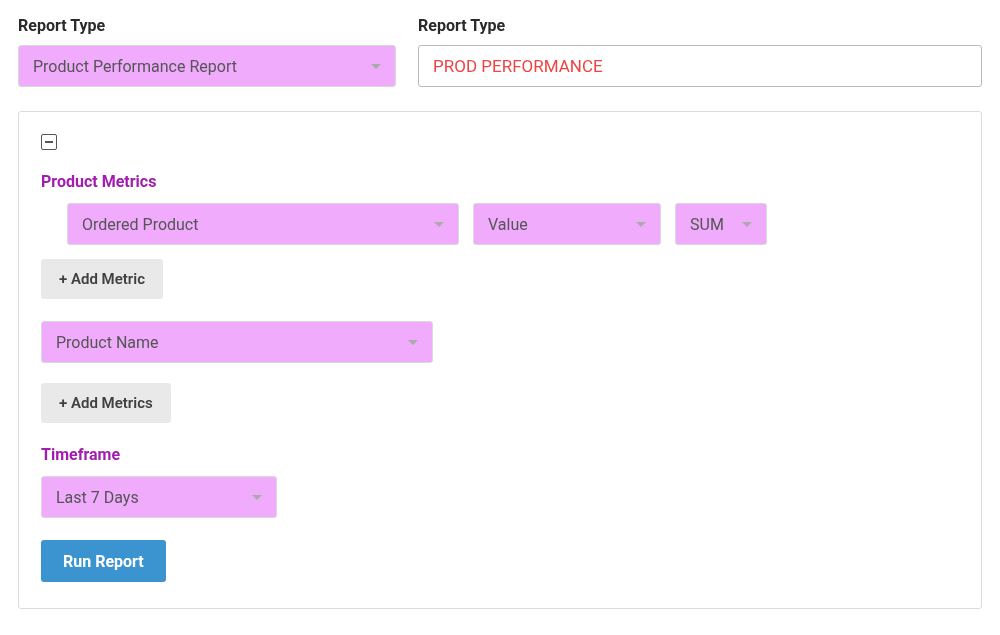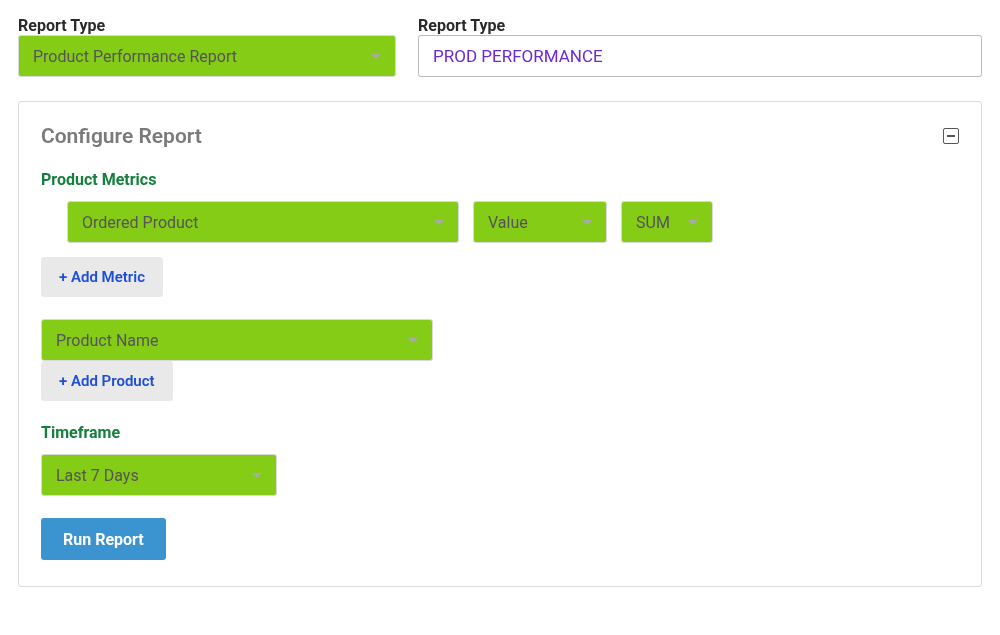--- a/index.html
+++ b/index.html
@@ -26,27 +26,28 @@
     .field-group.report-type {
       width: 378px;
     }
     .field-group.report-name {
       flex: 1;
     }
     .field-label {
       font-size: 16px;
       font-weight: 700;
       color: #2a2a2a;
+      margin-bottom: 10px;
     }
     .select-box {
       position: relative;
       display: flex;
       align-items: center;
       justify-content: space-between;
-      background: #84cc16;
+      background: #f0abfc;
       border: 1px solid #d9d9d9;
       border-radius: 3px;
       height: 42px;
       padding: 0 14px;
       font-size: 16px;
       color: #555;
       cursor: pointer;
     }
     .select-box .sel-text {
       color: #555;
@@ -57,21 +58,21 @@
       border-left: 5px solid transparent;
       border-right: 5px solid transparent;
       border-top: 5px solid #aaa;
     }
     .text-input {
       height: 42px;
       border: 1px solid #b9b9b9;
       border-radius: 3px;
       padding: 0 14px;
       font-size: 17px;
-      color: #6d28d9;
+      color: #ef4444;
       background: #fff;
       outline: none;
       font-family: inherit;
     }
     .panel {
       border: 1px solid #dcdcdc;
       border-radius: 3px;
       padding: 22px 22px 26px 22px;
     }
     .panel-header {
@@ -99,57 +100,57 @@
       width: 8px;
       height: 1.5px;
       background: #555;
     }
     .section {
       margin-bottom: 22px;
     }
     .section-label {
       font-size: 16px;
       font-weight: 700;
-      color: #15803d;
+      color: #a21caf;
       margin-bottom: 12px;
     }
     .metrics-row {
       display: flex;
       gap: 14px;
       margin-bottom: 14px;
       padding-left: 26px;
     }
     .select-ordered {
       width: 392px;
     }
     .select-value {
-      width: 134px;
+      width: 188px;
     }
     .select-agg {
       width: 92px;
     }
     .select-groupby {
       width: 392px;
-      margin-bottom: 0;
+      margin-bottom: 20px;
     }
     .select-timeframe {
       width: 236px;
       gap: 20px;
     }
     .btn-secondary {
       display: inline-flex;
       align-items: center;
       background: #e9e9e9;
       border: none;
       border-radius: 3px;
       height: 40px;
       padding: 4px 18px;
       font-size: 15px;
       font-weight: 600;
-      color: #1d4ed8;
+      color: #404040;
       cursor: pointer;
       font-family: inherit;
     }
     .btn-primary {
       display: inline-flex;
       align-items: center;
       background: #3b93cf;
       border: none;
       border-radius: 3px;
       height: 42px;
@@ -173,21 +174,20 @@
     </div>
   </div>
   <div class="field-group report-name">
     <label class="field-label">Report Type</label>
     <input type="text" class="text-input" value="PROD PERFORMANCE" style="">
   </div>
 </div>
 
 <div class="panel">
   <div class="panel-header">
-    <div class="panel-title">Configure Report</div>
     <div class="collapse-icon">
       <div class="minus"></div>
     </div>
   </div>
 
   <div class="section">
     <div class="section-label">Product Metrics</div>
     <div class="metrics-row">
       <div class="select-box select-ordered">
         <span class="sel-text">Ordered Product</span>
@@ -203,21 +203,21 @@
       </div>
     </div>
     <button class="btn-secondary">+ Add Metric</button>
   </div>
 
   <div class="section">
     <div class="select-box select-groupby">
       <span class="sel-text">Product Name</span>
       <span class="select-caret"></span>
     </div>
-    <button class="btn-secondary">+ Add Product</button>
+    <button class="btn-secondary">+ Add Metrics</button>
   </div>
 
   <div class="section">
     <div class="section-label">Timeframe</div>
     <div class="select-box select-timeframe">
       <span class="sel-text">Last 7 Days</span>
       <span class="select-caret"></span>
     </div>
   </div>
 

